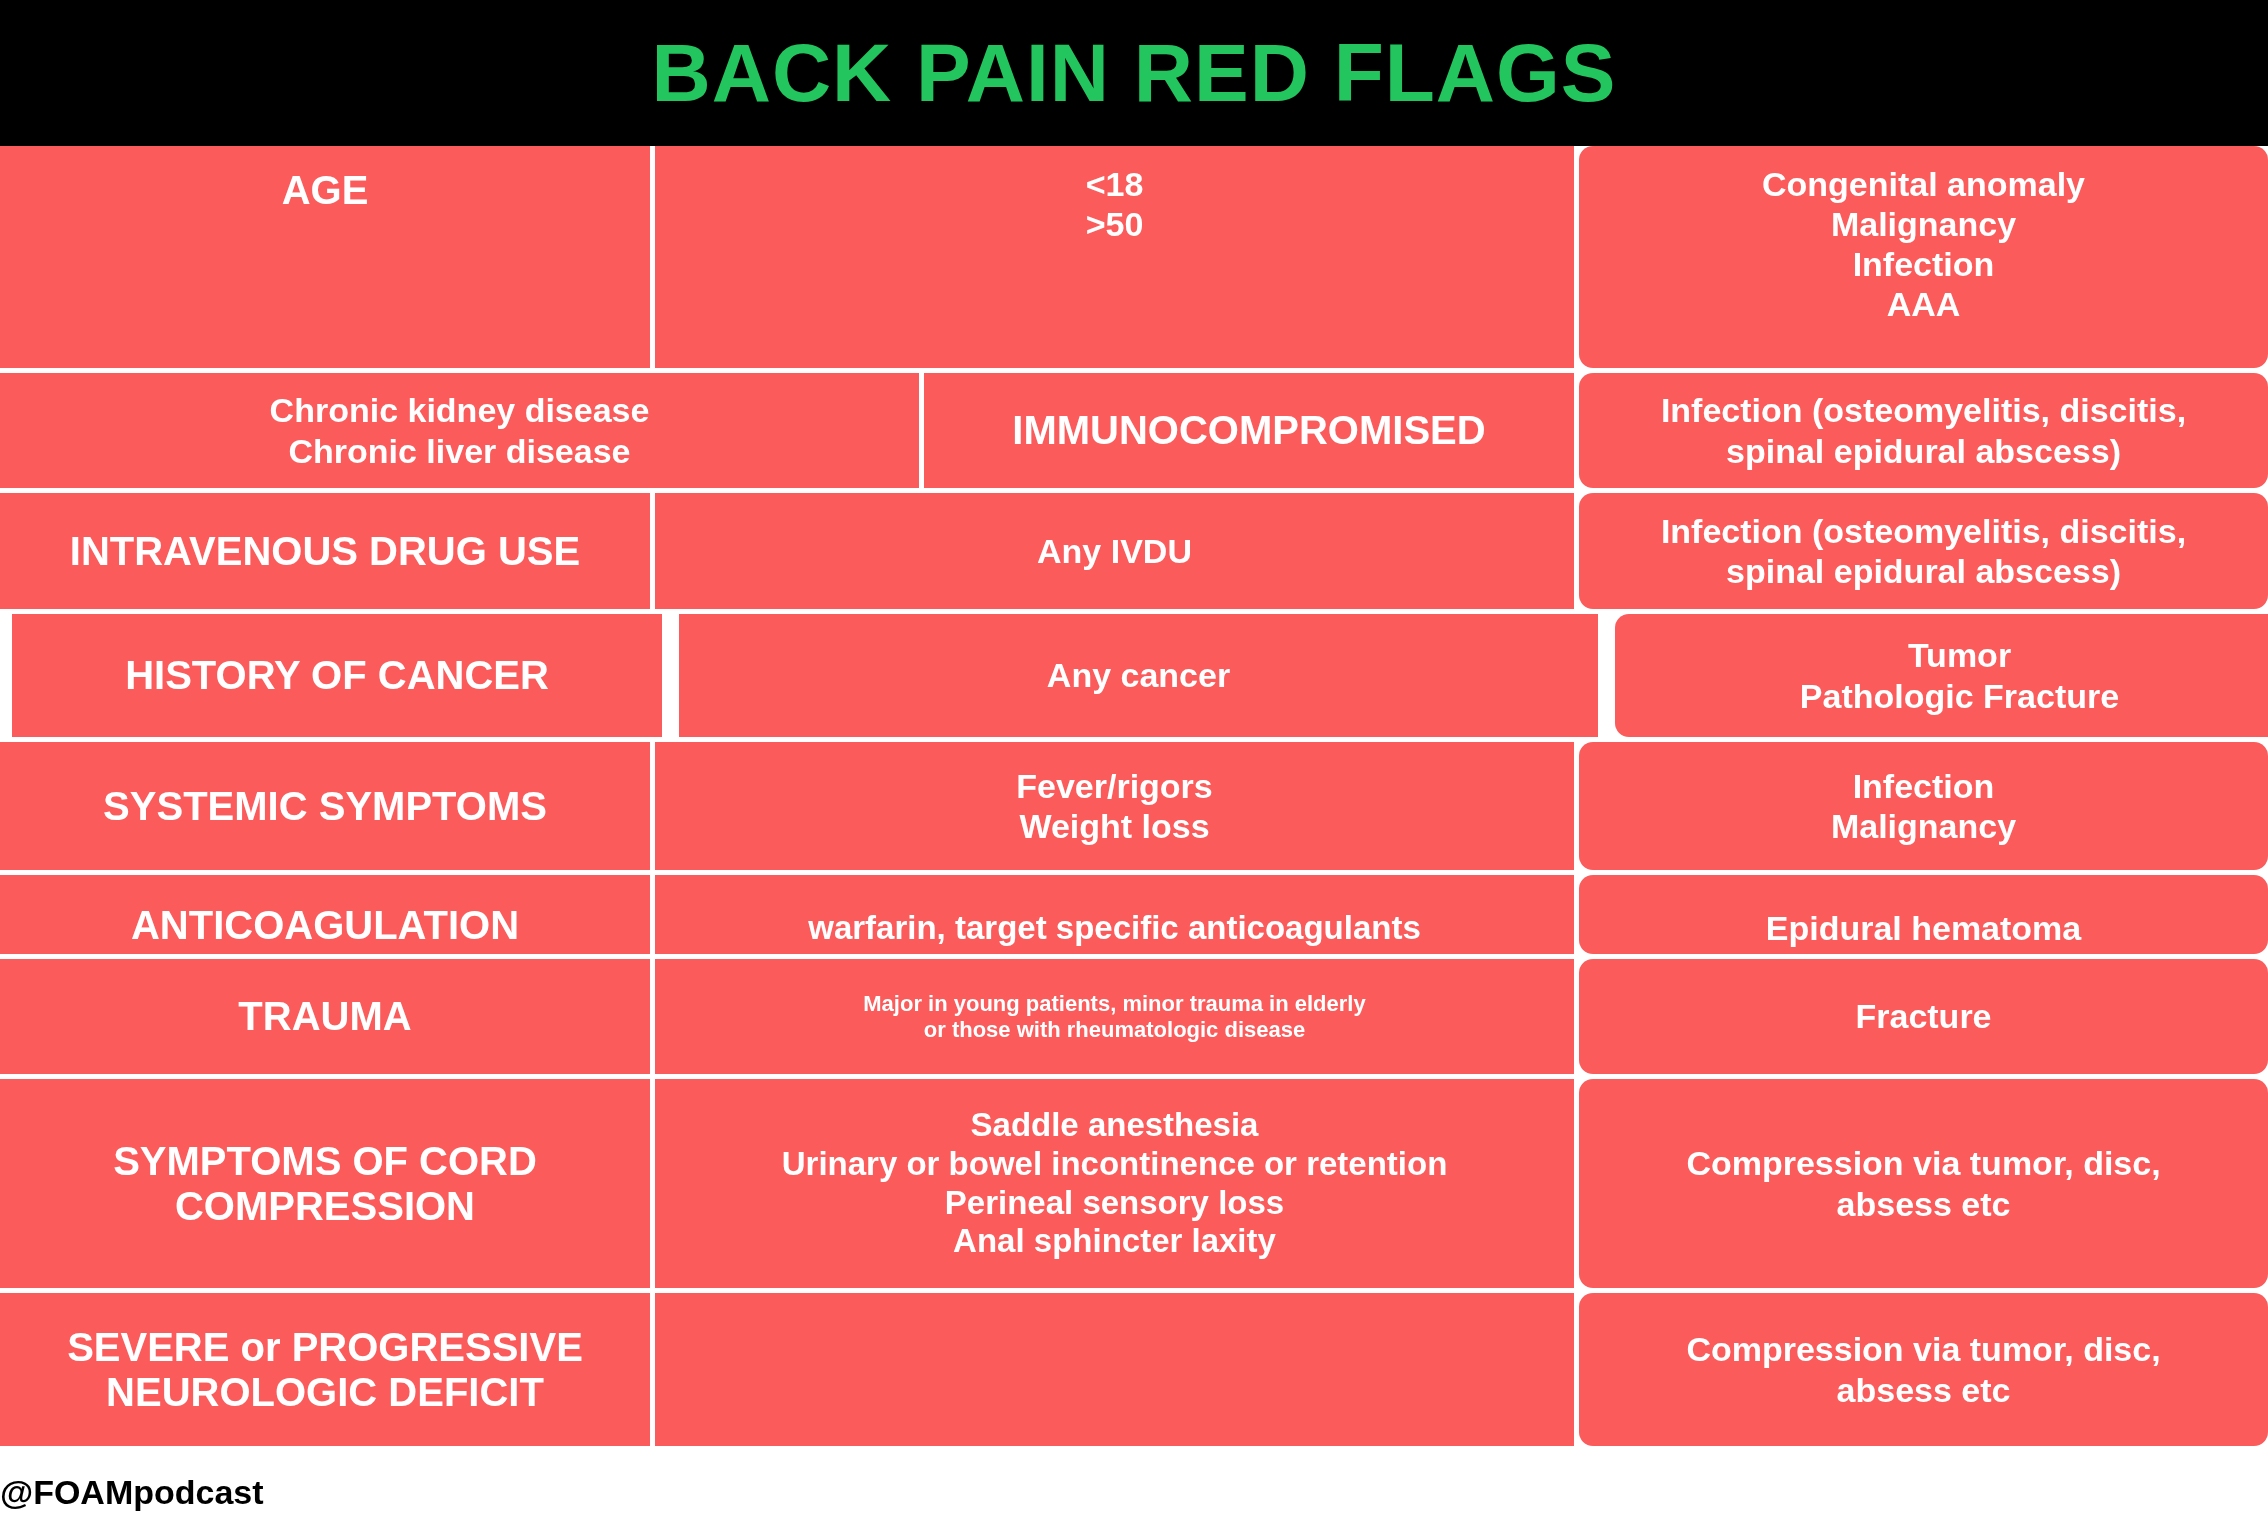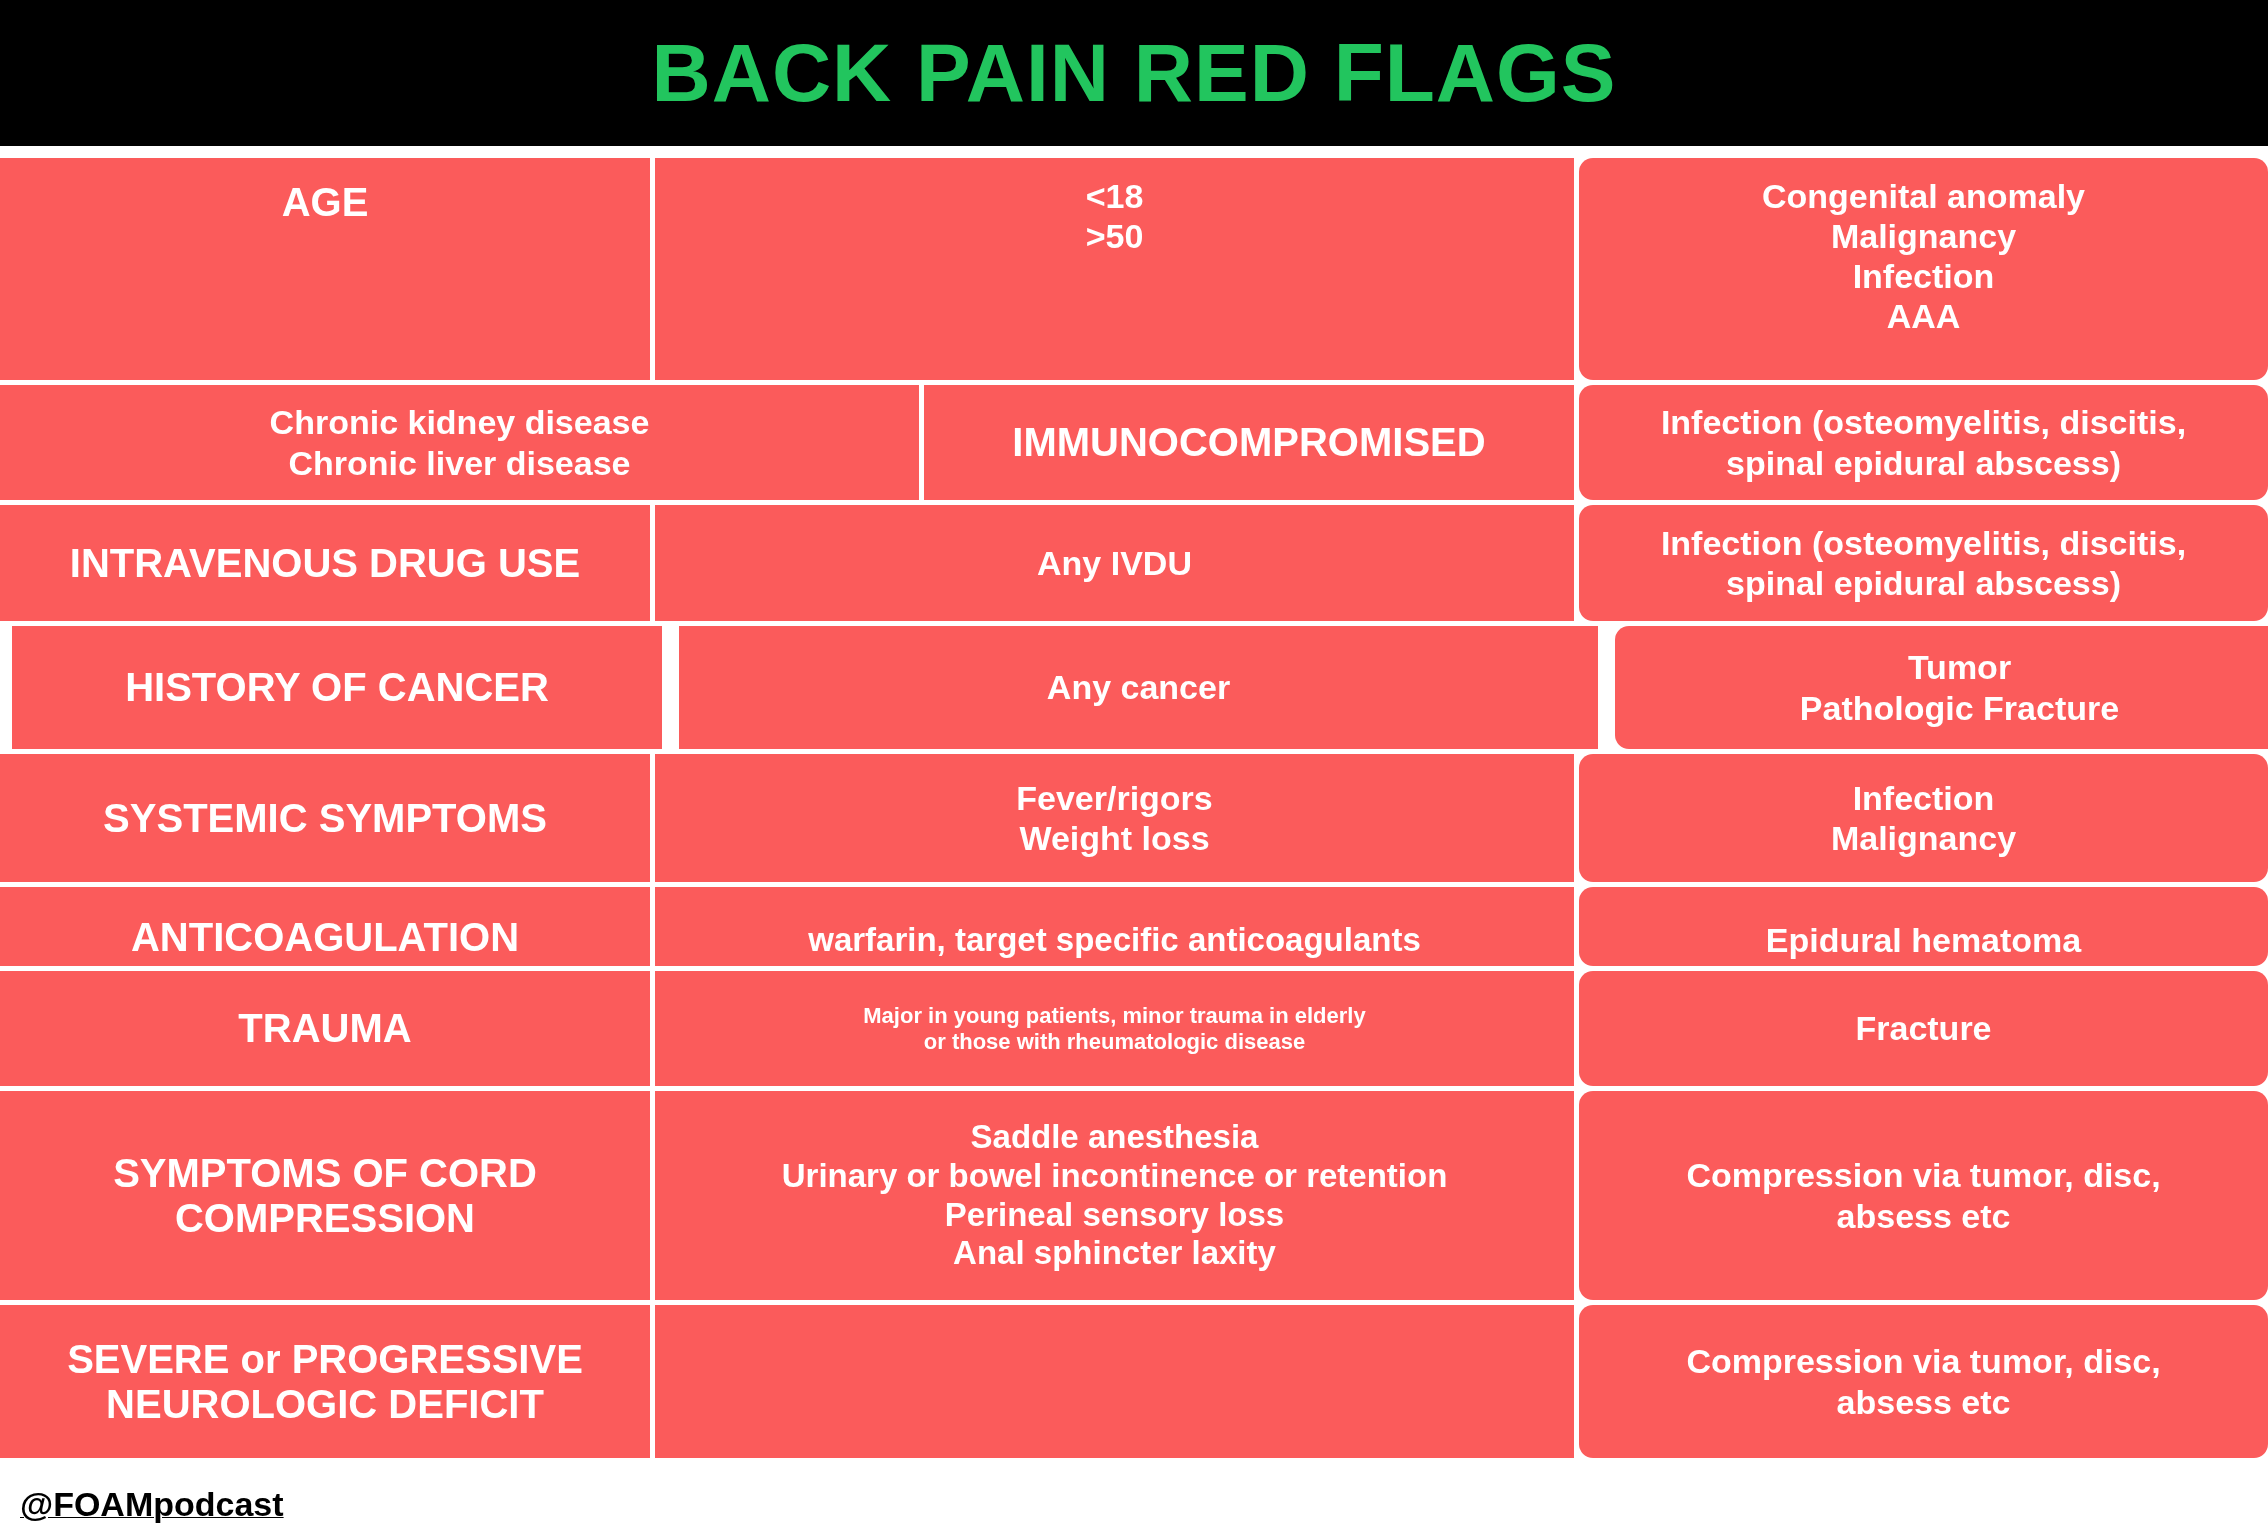--- a/index.html
+++ b/index.html
@@ -34,21 +34,21 @@
     font-weight: bold;
     letter-spacing: 1px;
     line-height: 1;
     white-space: nowrap;
   }
 
   
   .table {
     width: 2268px;
     background: #ffffff;
-    padding-top: 12px;
+    padding-top: 0;
   }
 
   .row {
     display: flex;
     width: 2268px;
     margin-bottom: 5px;
   }
 
   .cell {
     background: #fb5b5b;
@@ -102,23 +102,21 @@
   .row-6 .cell { height: 115px; }
   .row-7 .cell { height: 209px; }
   .row-8 .cell { height: 153px; }
 
   .row-7 .col2 { font-size: 33px; }
   .row-6 .col2 { font-size: 22px; }
   .row-5 .col2 { font-size: 33px; }
 
   
   .footer {
-    padding-left: 20px;
     padding-top: 24px;
-    text-decoration: underline;
   }
   .footer-text {
     color: #000000;
     font-size: 34px;
     font-weight: bold;
     line-height: 1;
   }
 </style>
 </head>
 <body>

